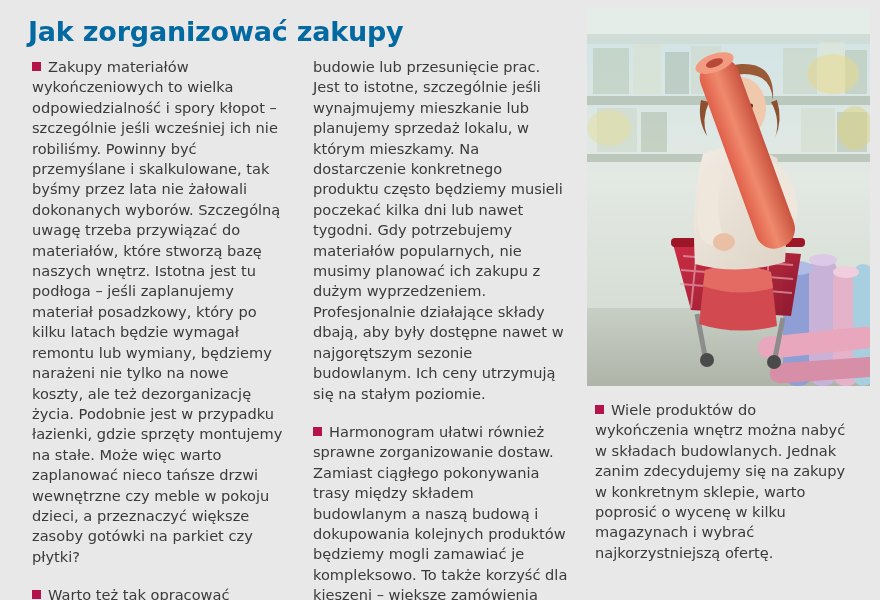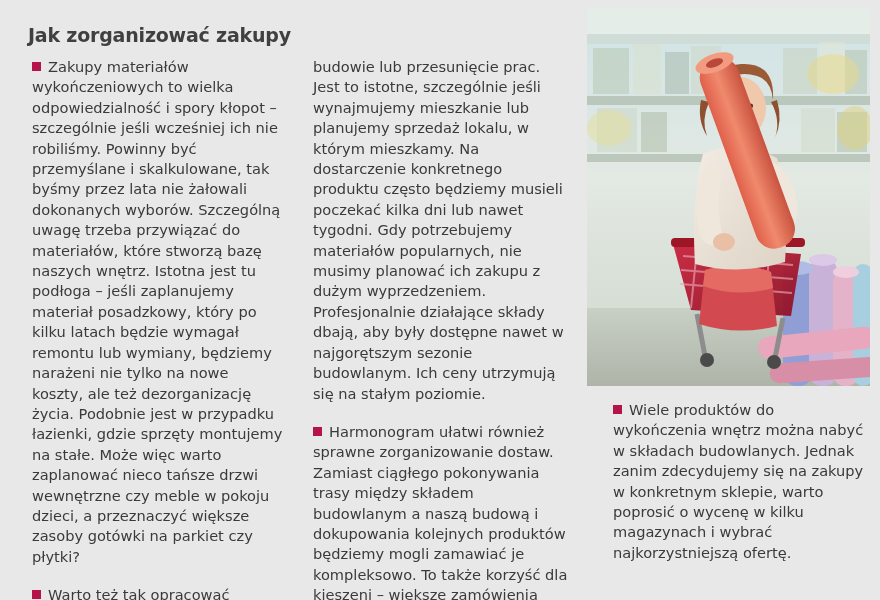--- a/index.html
+++ b/index.html
@@ -25,26 +25,26 @@
     left: 0;
     top: 0;
     width: 880px;
     height: 600px;
   }
 
   
   .title {
     position: absolute;
     left: 28px;
-    top: 24px;
+    top: 16px;
     width: 540px;
     font-family: "DejaVu Sans", sans-serif;
-    font-size: 19px;
+    font-size: 27px;
     font-weight: bold;
-    color: #404040;
+    color: #0369a1;
     letter-spacing: -0.2px;
   }
 
   
   .col {
     position: absolute;
     font-family: "DejaVu Sans", sans-serif;
     font-size: 14.6px;
     line-height: 20.4px;
     color: #3a3a3a;
@@ -53,21 +53,21 @@
     left: 24px;
     top: 57px;
     width: 260px;
   }
   .col-2 {
     left: 305px;
     top: 57px;
     width: 265px;
   }
   .col-3 {
-    left: 605px;
+    left: 587px;
     top: 400px;
     width: 262px;
   }
 
   p.para {
     margin: 0 0 0 8px;
     text-indent: 0;
   }
   p.para + p.para {
     margin-top: 18px;

